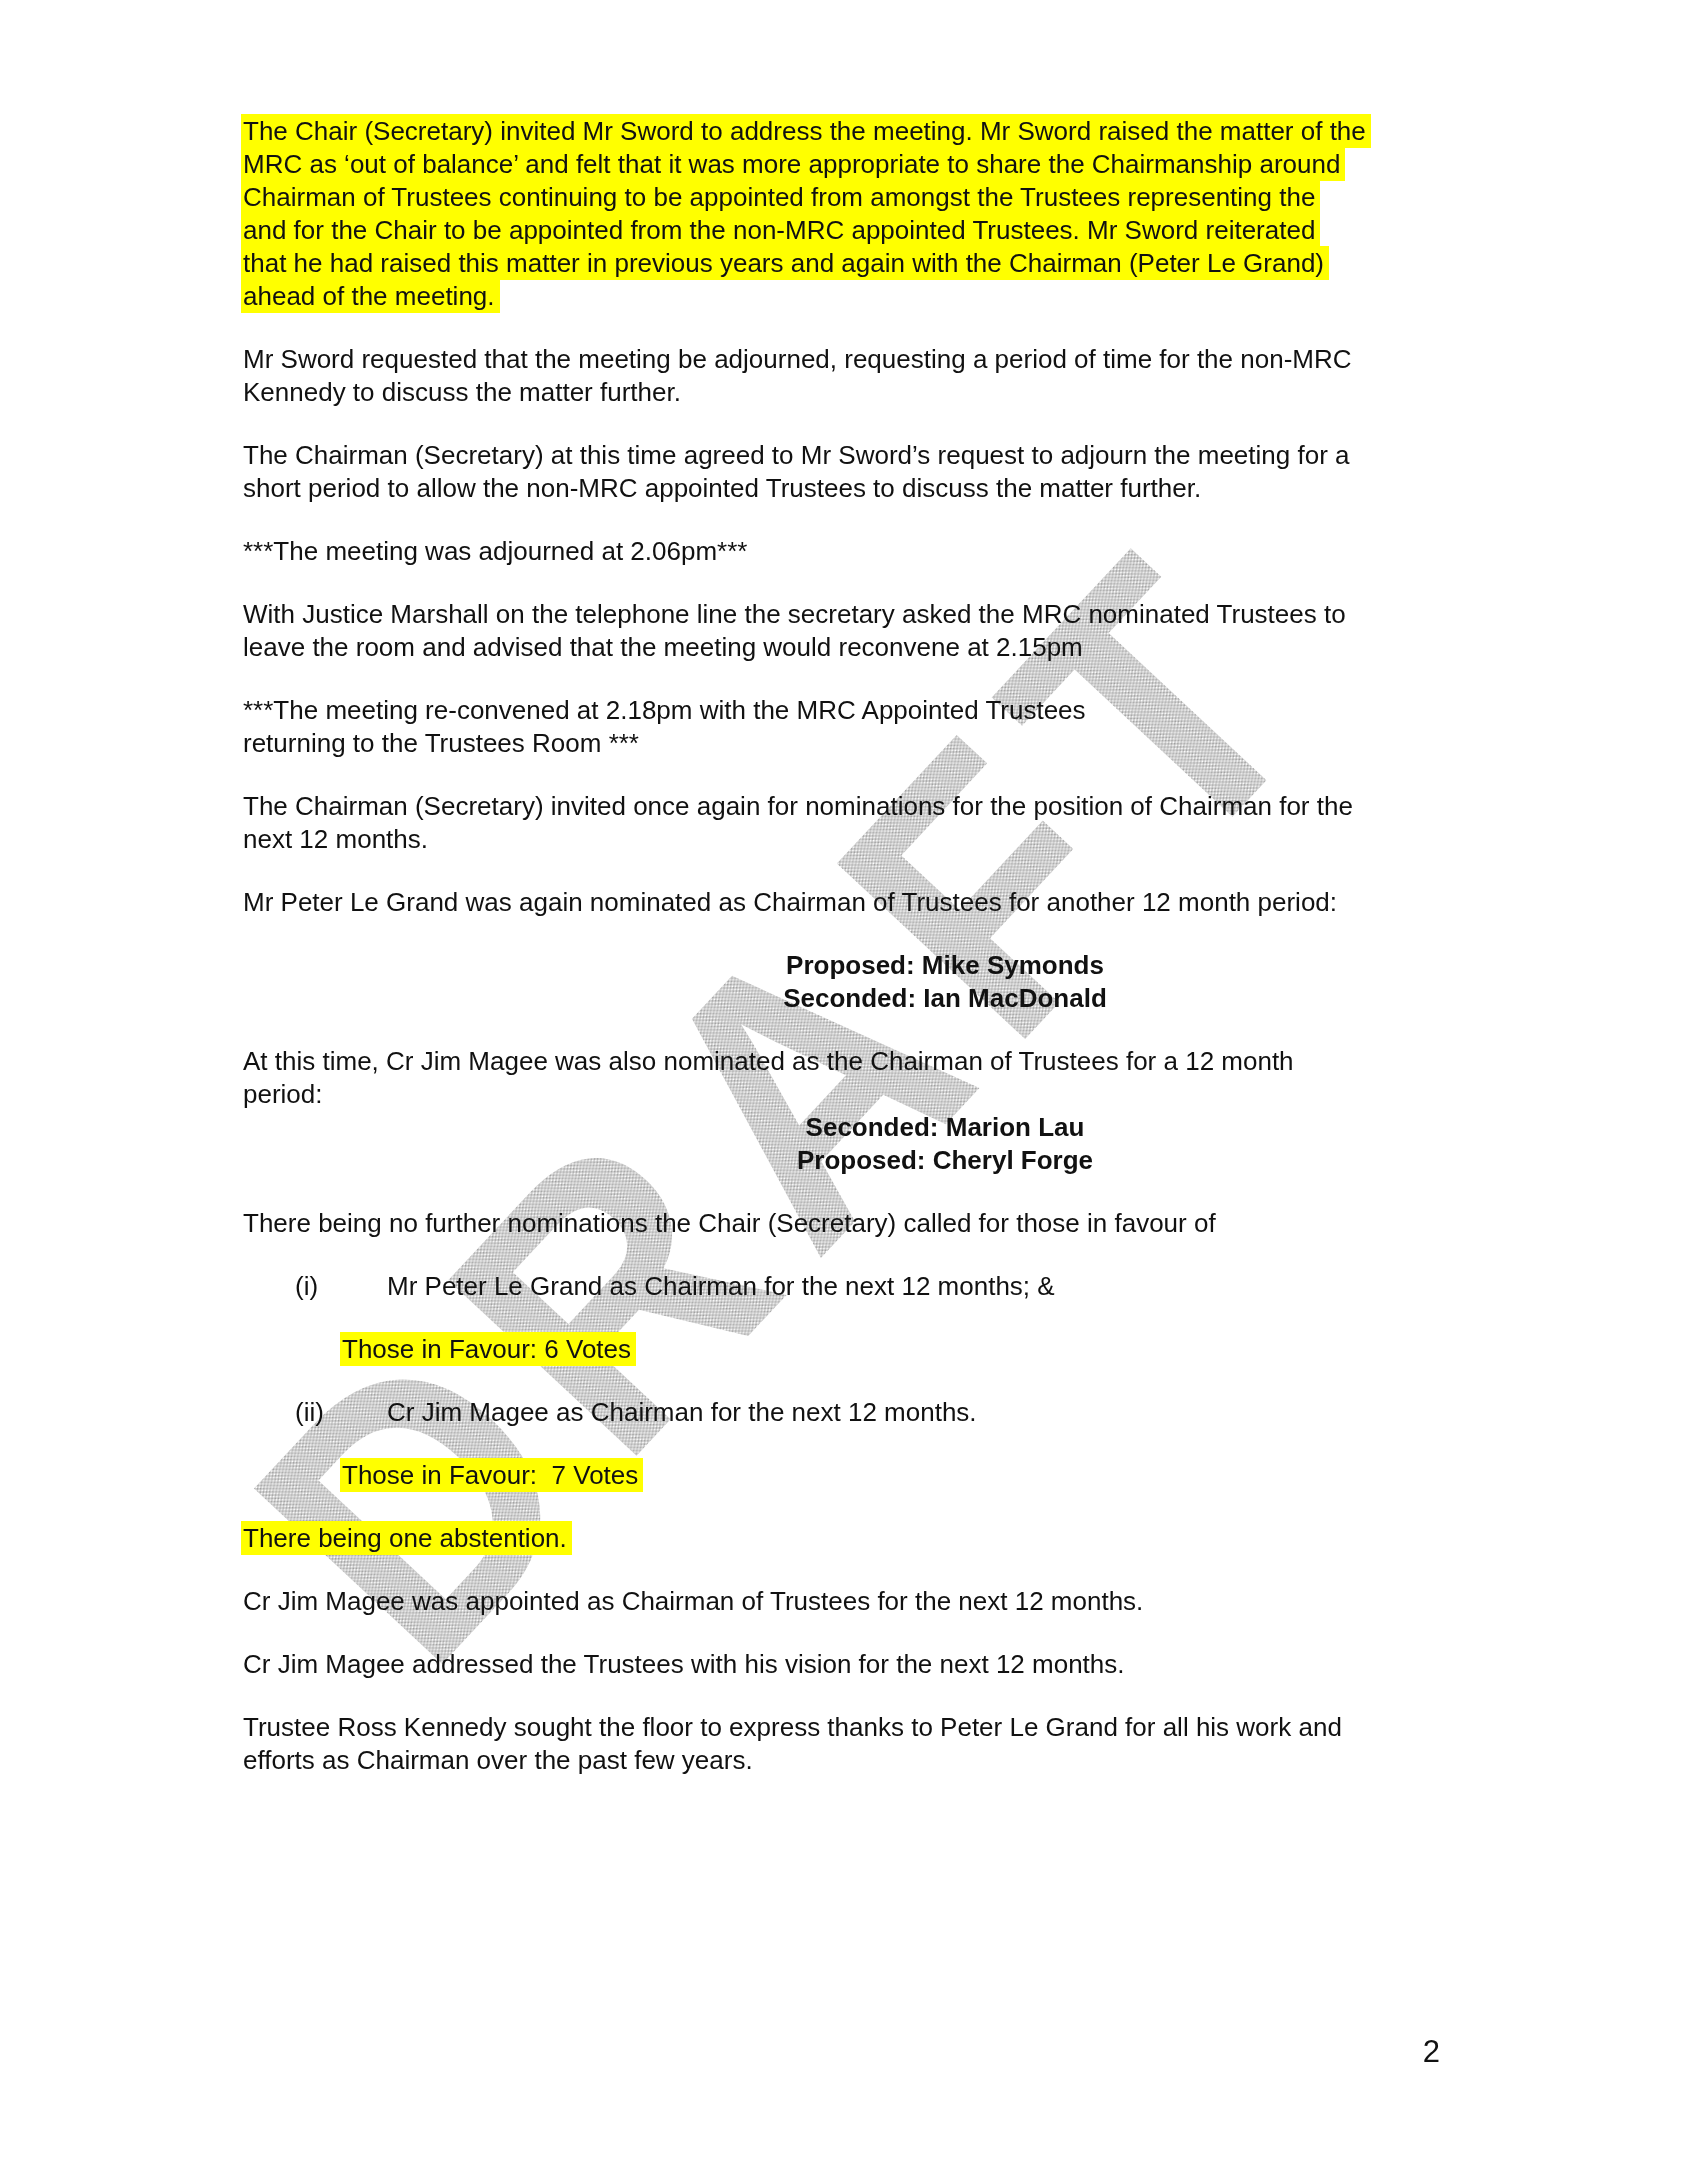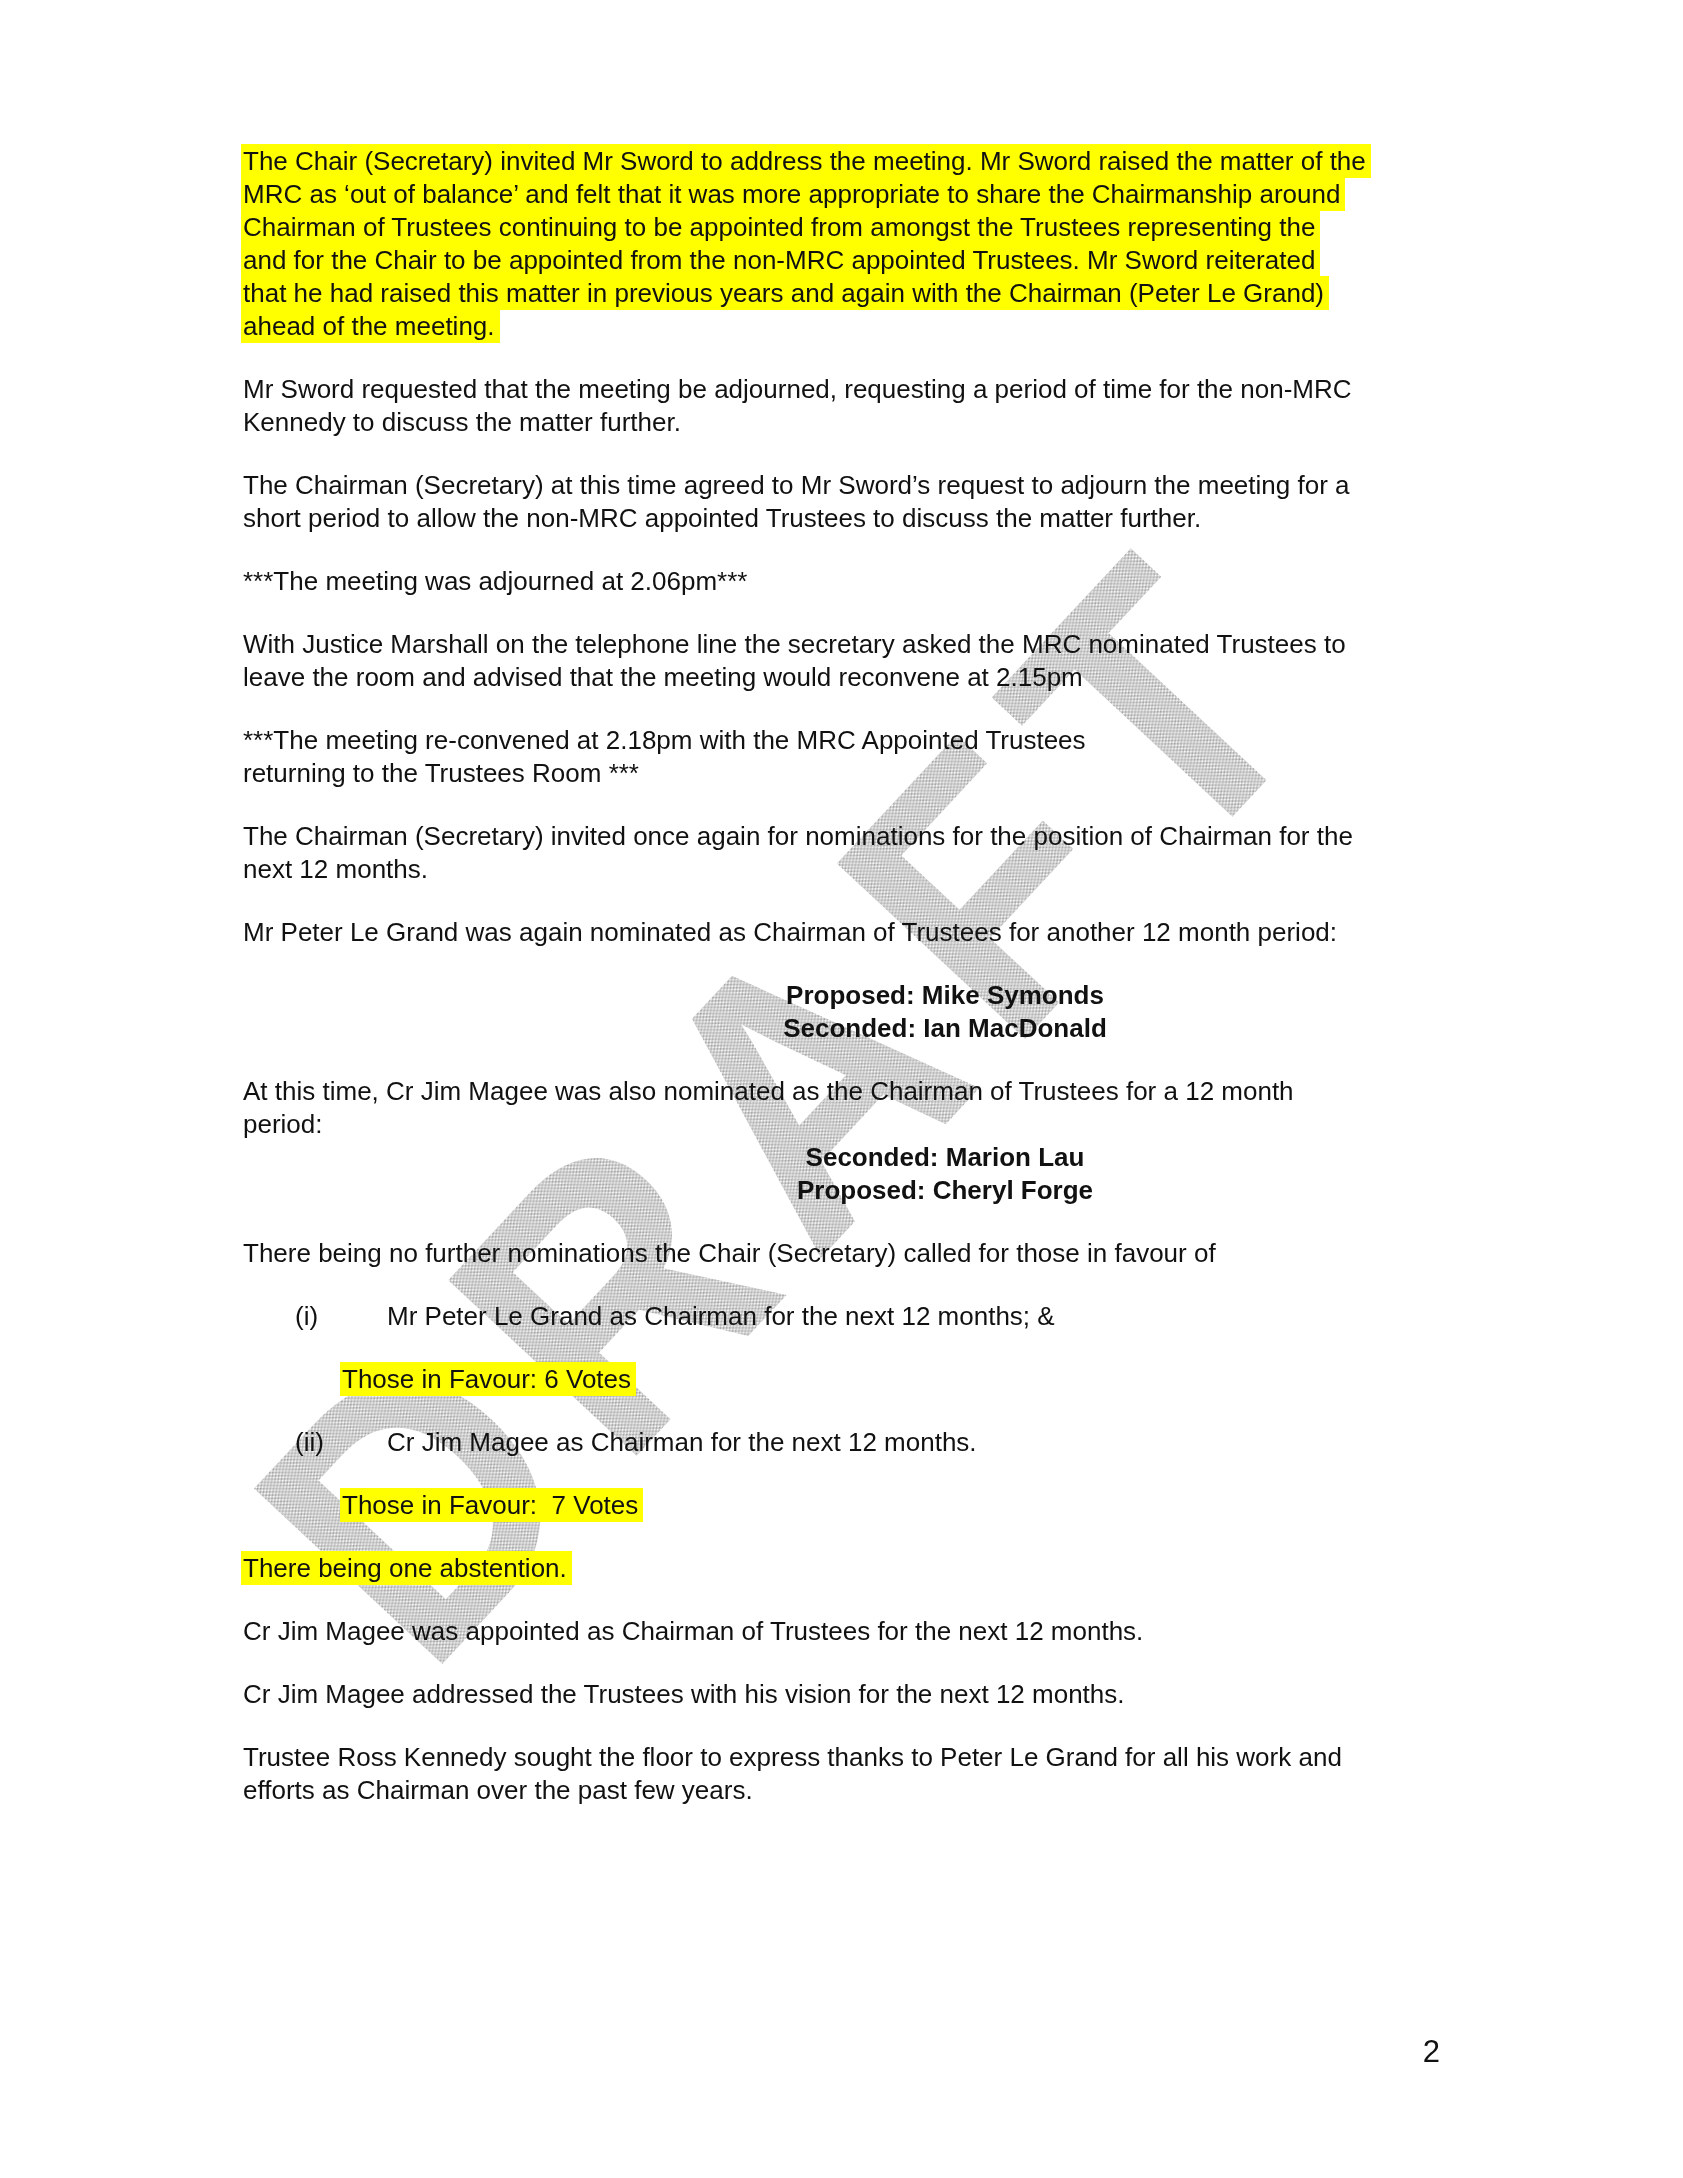--- a/index.html
+++ b/index.html
@@ -22,21 +22,21 @@
   }
   .watermark text {
     font-family: "Liberation Sans", sans-serif;
     font-weight: bold;
     font-size: 350px;
     letter-spacing: 35px;
   }
   .content {
     position: absolute;
     left: 243px;
-    top: 145px;
+    top: 115px;
     width: 1198px;
   }
   .block { margin-bottom: 30px; }
   .block.tight { margin-bottom: 0; }
   .line { white-space: pre; min-height: 33px; }
   .center .line { text-align: left; white-space: pre; }
   .hl {
     background: var(--highlight, #ffff00);
     white-space: pre;
     padding: 2px 5px 2px 2px;

